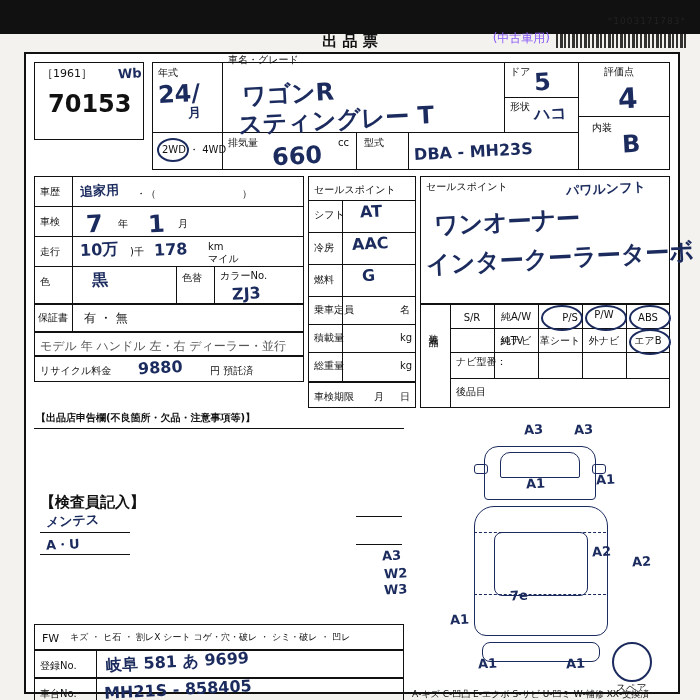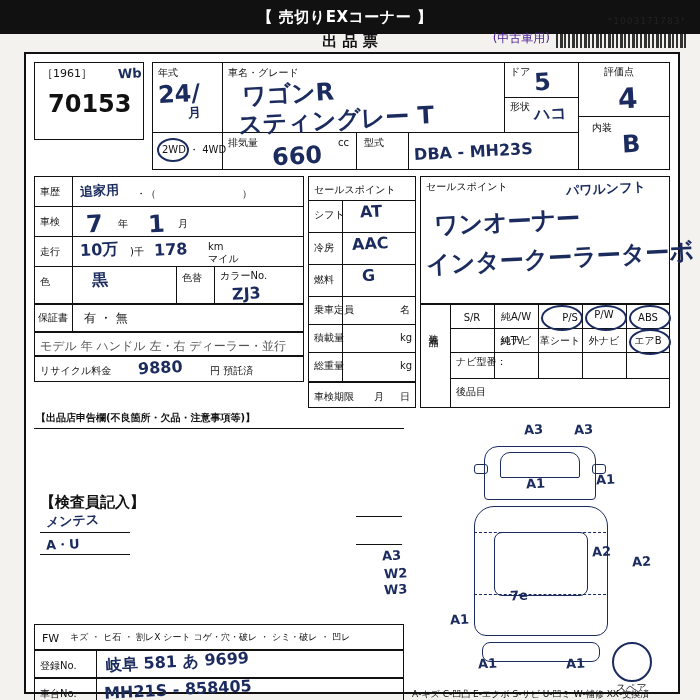--- a/index.html
+++ b/index.html
@@ -17,21 +17,21 @@
     background:#111;color:#fff;display:flex;align-items:center;
     justify-content:center;font-size:15px;font-weight:bold;letter-spacing:.5px;
   }
   .banner .b1{margin-right:10px;}
   .subhead{
     position:absolute;left:0;top:30px;width:700px;height:22px;
     display:flex;align-items:center;justify-content:center;
     font-size:15px;font-weight:bold;color:#111;
   }
   .subhead-right{
-    position:absolute;right:150px;top:30px;font-size:12px;color:#4c1d95;
+    position:absolute;right:150px;top:30px;font-size:12px;color:#8b5cf6;
   }
   .barcode{
     position:absolute;right:14px;top:28px;width:130px;height:20px;
     background:
       repeating-linear-gradient(90deg,#111 0 2px,transparent 2px 4px),
       repeating-linear-gradient(90deg,#111 0 1px,transparent 1px 6px);
     opacity:.85;
   }
   
   .sheet{
@@ -65,21 +65,20 @@
   .ellipse{
     position:absolute;border:2px solid #1b2b5e;border-radius:50%;
   }
   .carline{position:absolute;border:1.5px solid #1b2b5e;}
   .dash{position:absolute;border-top:1.5px dashed #1b2b5e;}
 </style>
 </head>
 <body>
 
 <div class="banner">
-  <span class="b1">【 売切りEXコーナー 】</span>
 </div>
 
 <div class="subhead">
   <span>出 品 票</span>
 </div>
 <div class="subhead-right">(中古車用)</div>
 <div class="barcode"></div>
 <div style="position:absolute;right:14px;top:16px;font-size:9px;color:#222;letter-spacing:1px;">*1003171783*</div>
 
 <div class="sheet">
@@ -97,21 +96,21 @@
   <div class="hline" style="left:126px;top:78px;width:426px;"></div>
   <div class="hline" style="left:478px;top:43px;width:74px;"></div>
   <div class="hline" style="left:552px;top:62px;width:92px;"></div>
   <div class="vline" style="left:330px;top:78px;height:38px;"></div>
   <div class="vline" style="left:382px;top:78px;height:38px;"></div>
 
   <div class="lbl" style="left:132px;top:13px;">年式</div>
   <div class="hand big" style="left:132px;top:26px;">24/</div>
   <div class="hand small" style="left:162px;top:50px;">月</div>
 
-  <div class="lbl" style="left:202px;top:13px;">車名・グレード</div>
+  <div class="lbl" style="left:202px;top:0;">車名・グレード</div>
   <div class="hand big" style="left:216px;top:24px;">ワゴンR</div>
   <div class="hand big" style="left:212px;top:50px;">スティングレー T</div>
 
   <div class="lbl" style="left:484px;top:12px;">ドア</div>
   <div class="hand big" style="left:508px;top:14px;">5</div>
   <div class="lbl" style="left:484px;top:47px;">形状</div>
   <div class="hand mid" style="left:508px;top:50px;">ハコ</div>
 
   <div class="lbl" style="left:578px;top:12px;">評価点</div>
   <div class="hand big" style="left:592px;top:28px;font-size:28px;">4</div>

